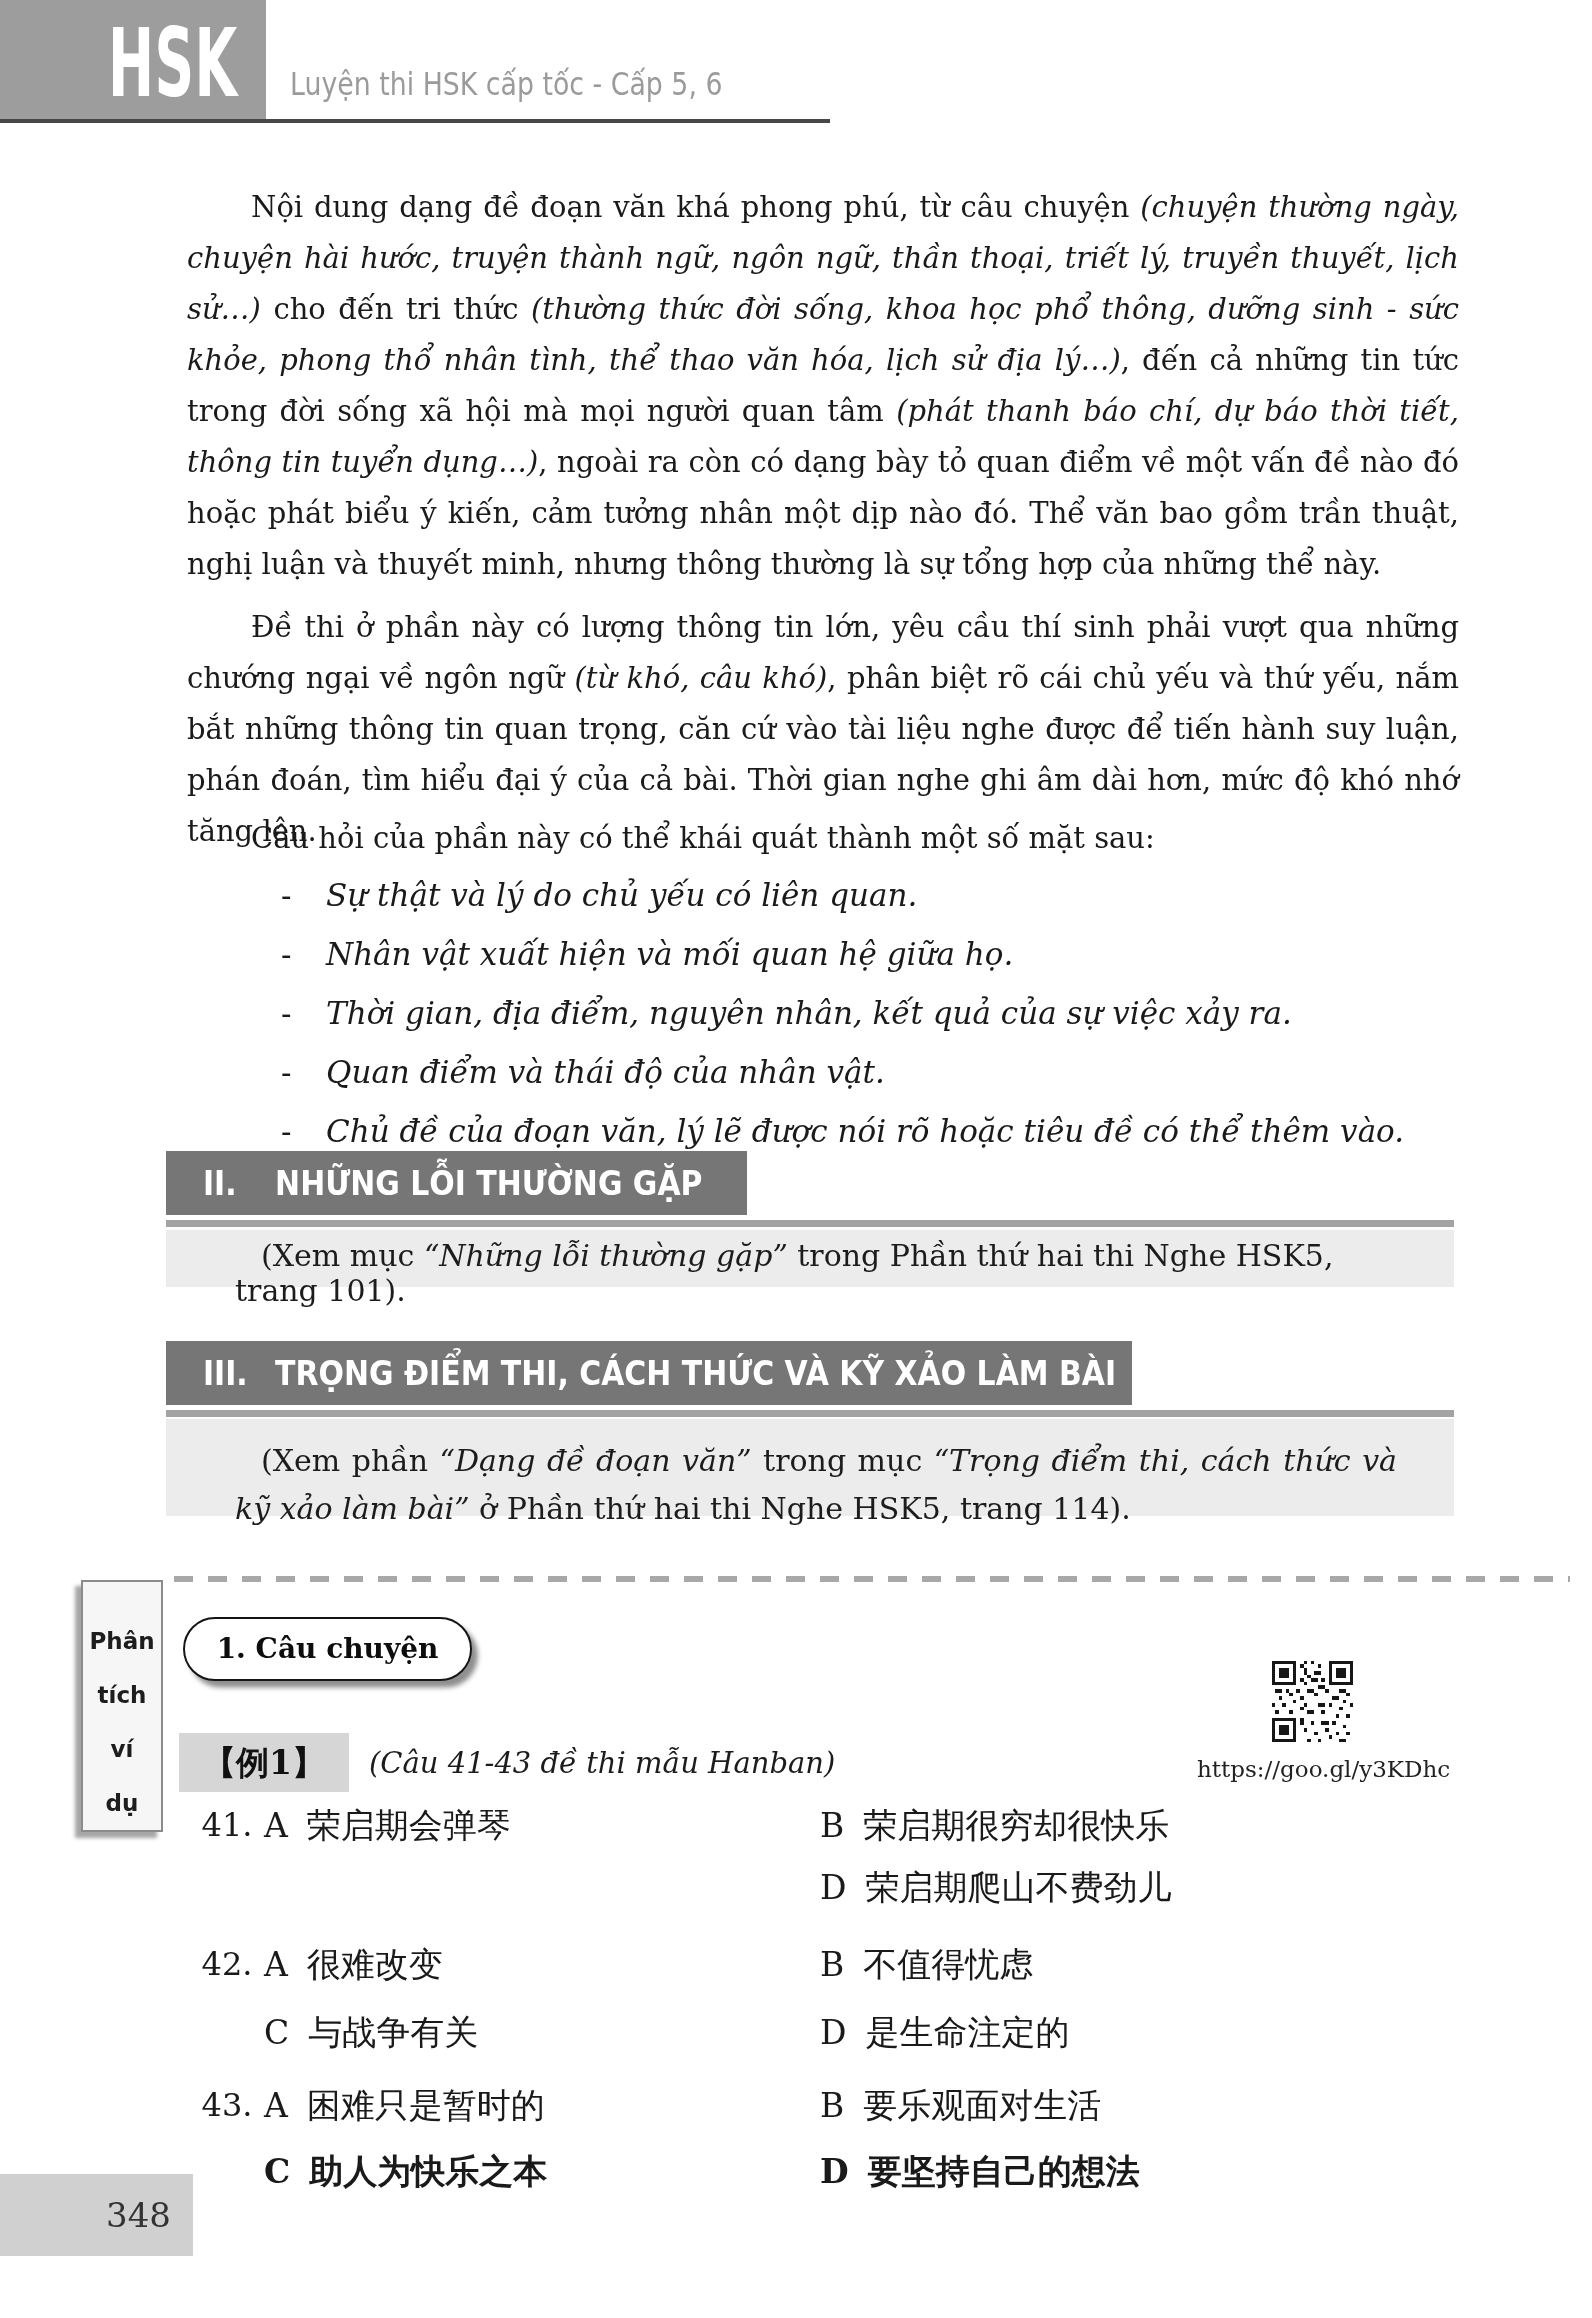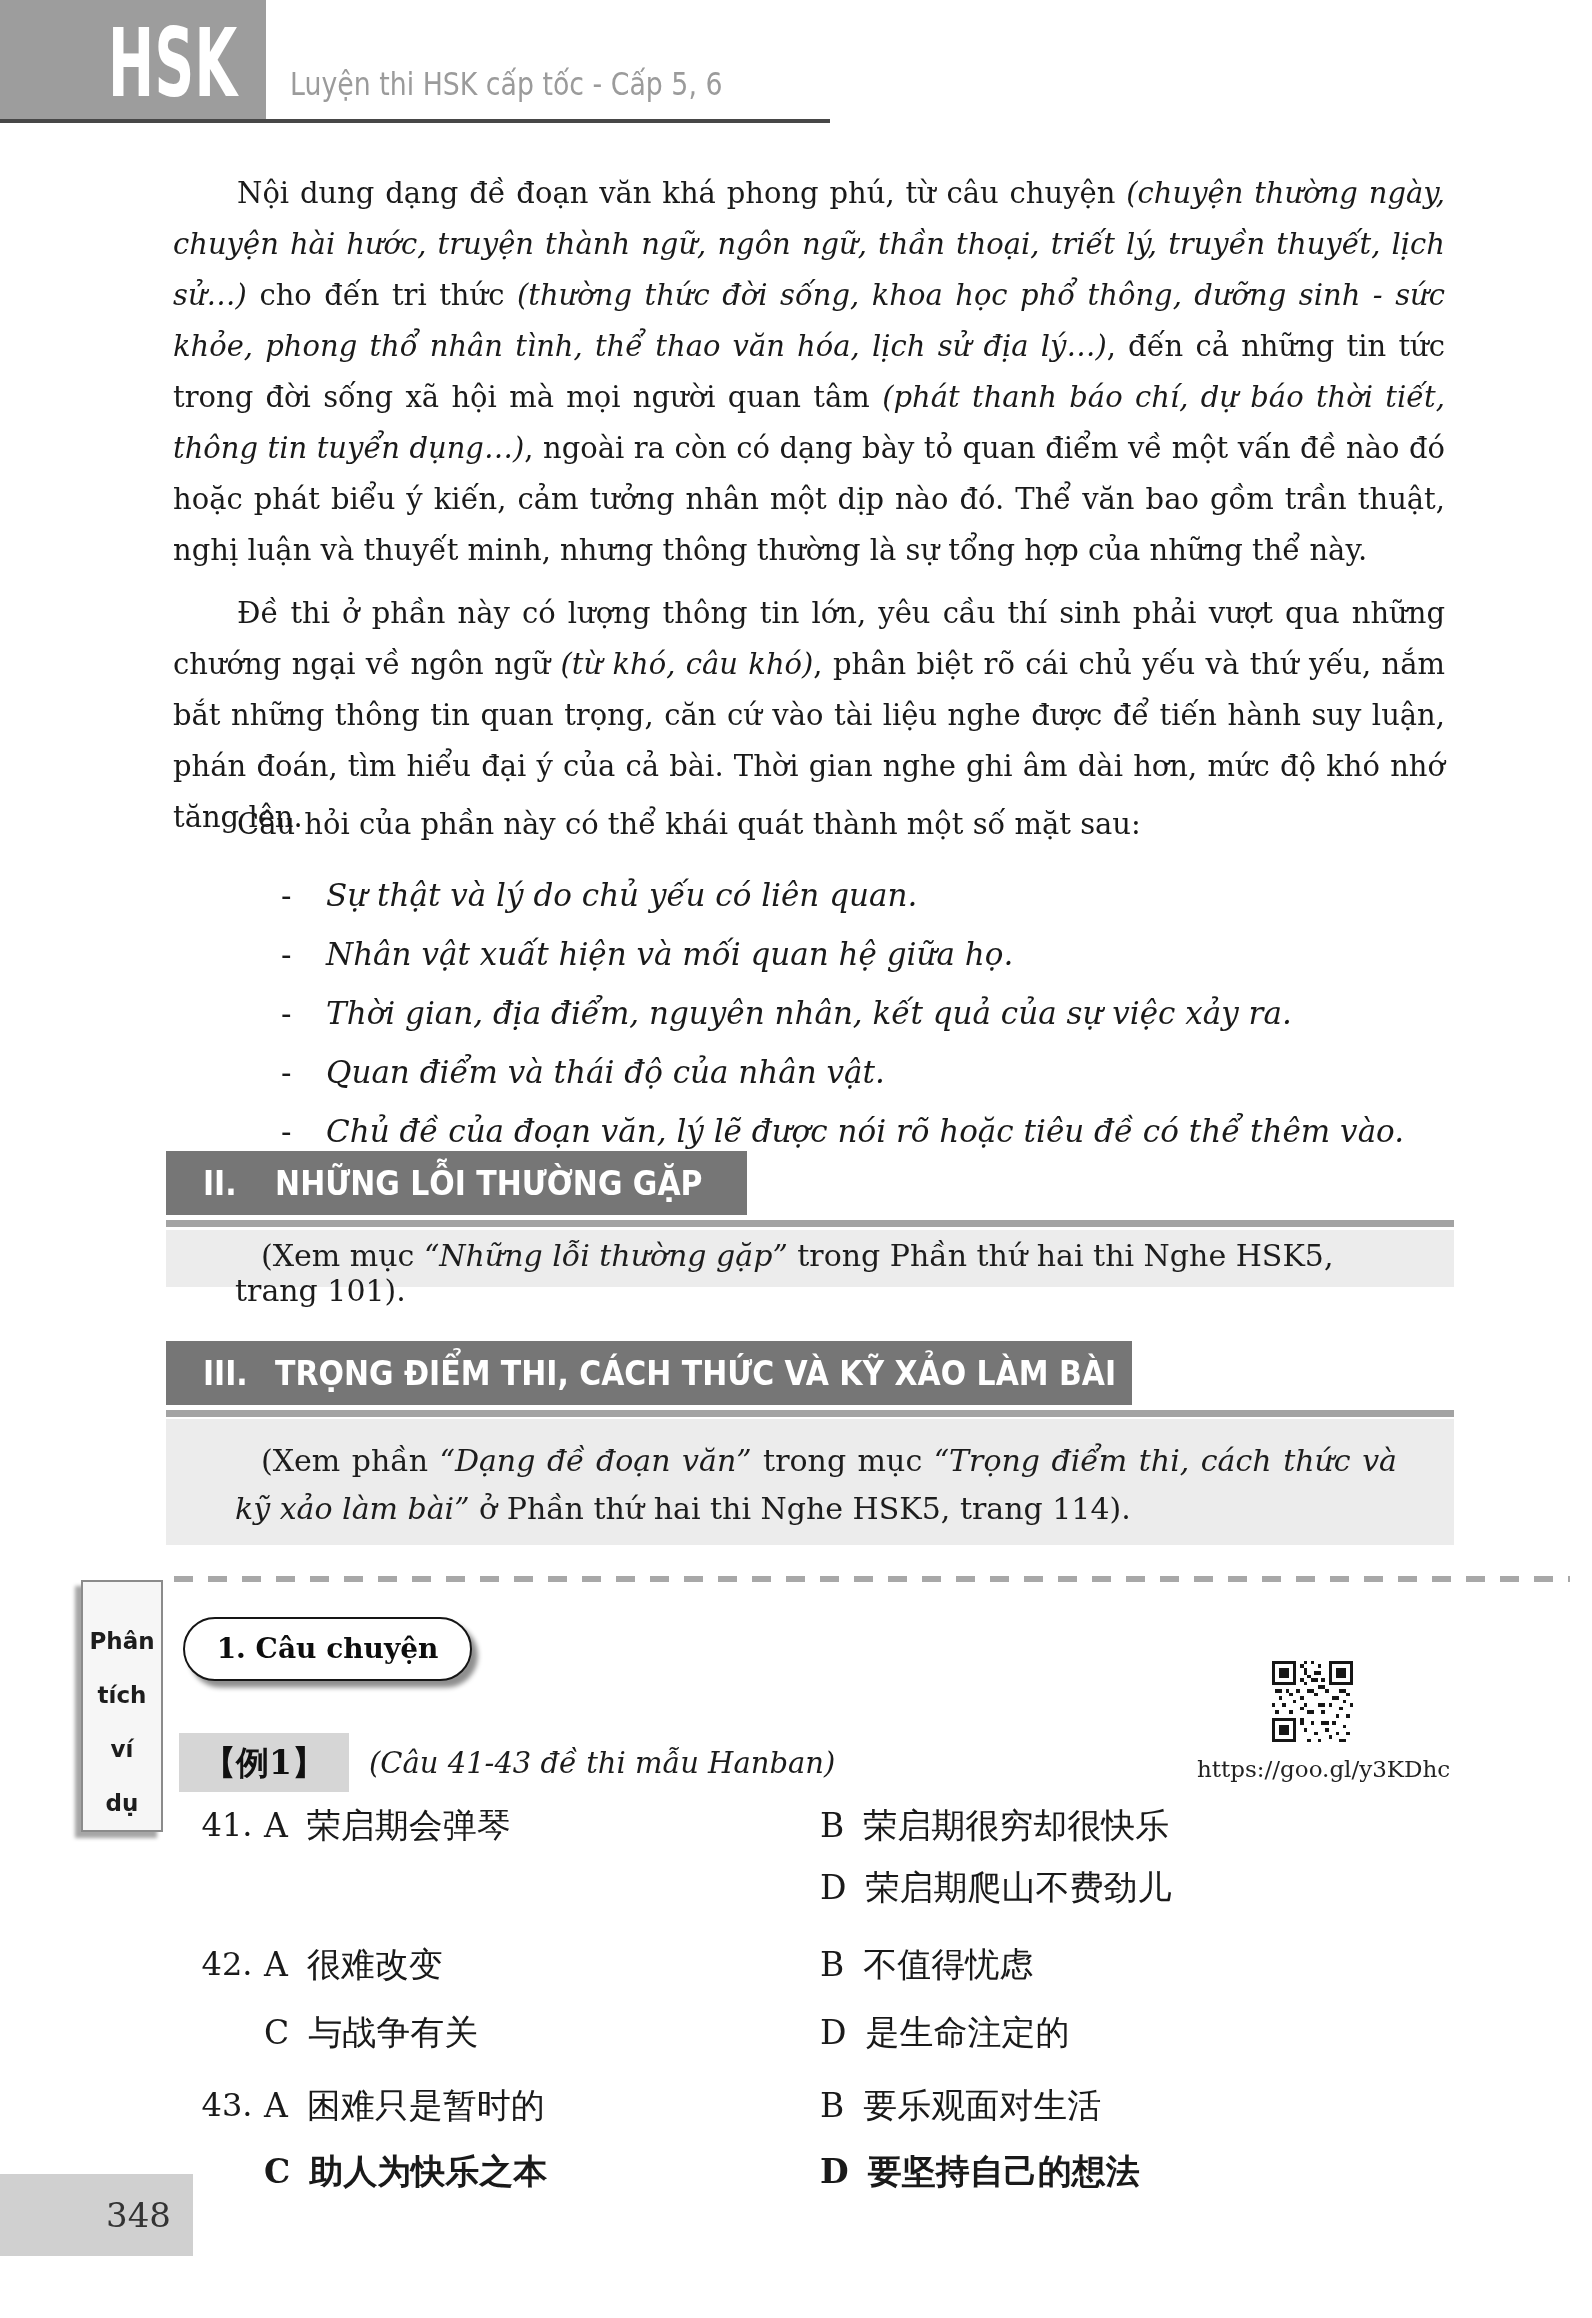--- a/index.html
+++ b/index.html
@@ -10,21 +10,21 @@
   .hdr-block{position:absolute;left:0;top:0;width:266px;height:121px;background:#9d9d9d;}
   .hsk-logo{position:absolute;left:108px;top:16px;font-family:"DejaVu Sans","Liberation Sans",sans-serif;
             font-weight:bold;font-size:95px;line-height:1;color:#ffffff;
             transform:scaleX(.58);transform-origin:0 0;letter-spacing:0.7px;}
   .tagline{position:absolute;left:290px;top:69px;font-family:"DejaVu Sans","Liberation Sans",sans-serif;
            font-size:31.5px;line-height:1;color:#9b9b9b;white-space:nowrap;
            transform:scaleX(.85);transform-origin:0 0;}
   .hdr-rule{position:absolute;left:0;top:119px;width:830px;height:3.7px;background:#474747;}
 
   
-  .body-par{position:absolute;left:171px;width:1272px;margin:2px;font-size:29px;line-height:51px;
+  .body-par{position:absolute;left:171px;width:1272px;margin:16px;font-size:29px;line-height:51px;
             text-align:justify;text-indent:64px;}
   .p1{top:166px;}
   .p2{top:586px;}
   .p3{top:797px;text-align:left;}
   .it{font-style:italic;}
 
   
   .aspects{position:absolute;left:171px;top:876px;width:1272px;}
   .aspect-item{display:flex;line-height:38px;margin-bottom:21px;font-size:31px;}
   .aspect-dash{width:45px;padding-left:110px;flex:none;}
@@ -37,21 +37,21 @@
   .secbox .sec-inner{display:inline-block;transform:scaleX(.88);transform-origin:0 50%;padding-left:42px;}
   .sec-label{display:inline-block;width:82px;}
   .s2{top:1151px;width:581px;}
   .s3{top:1341px;width:966px;}
   .secbar{position:absolute;left:166px;width:1288px;height:7.3px;background:#a3a3a3;}
   .b2{top:1220px;}
   .b3{top:1410px;}
   .note{position:absolute;left:166px;width:1288px;background:#ececec;box-sizing:border-box;
         font-size:30px;color:#1c1c1c;}
   .n2{top:1230px;height:57px;padding:8px 55px 0 69px;text-indent:26px;line-height:35px;}
-  .n3{top:1419px;height:126px;padding:17.6px 57px 0 69px;text-indent:26px;line-height:48px;text-align:justify;}
+  .n3{top:1419px;height:97px;padding:17.6px 57px 0 69px;text-indent:26px;line-height:48px;text-align:justify;}
   .note .itq{font-style:italic;}
 
   
   .dashline{position:absolute;left:174px;top:1576px;width:1396px;height:5.9px;
             background:repeating-linear-gradient(90deg,#a8a8a8 0 19px,transparent 19px 34px);}
 
   
   .side-tab{position:absolute;left:81px;top:1580px;width:82px;height:252px;box-sizing:border-box;
             background:#f6f6f6;border:2.2px solid #8b8b8b;box-shadow:-5.9px 5.9px 3.7px #a6a6a6;
             font-family:"DejaVu Sans","Liberation Sans",sans-serif;font-weight:600;font-size:23px;

